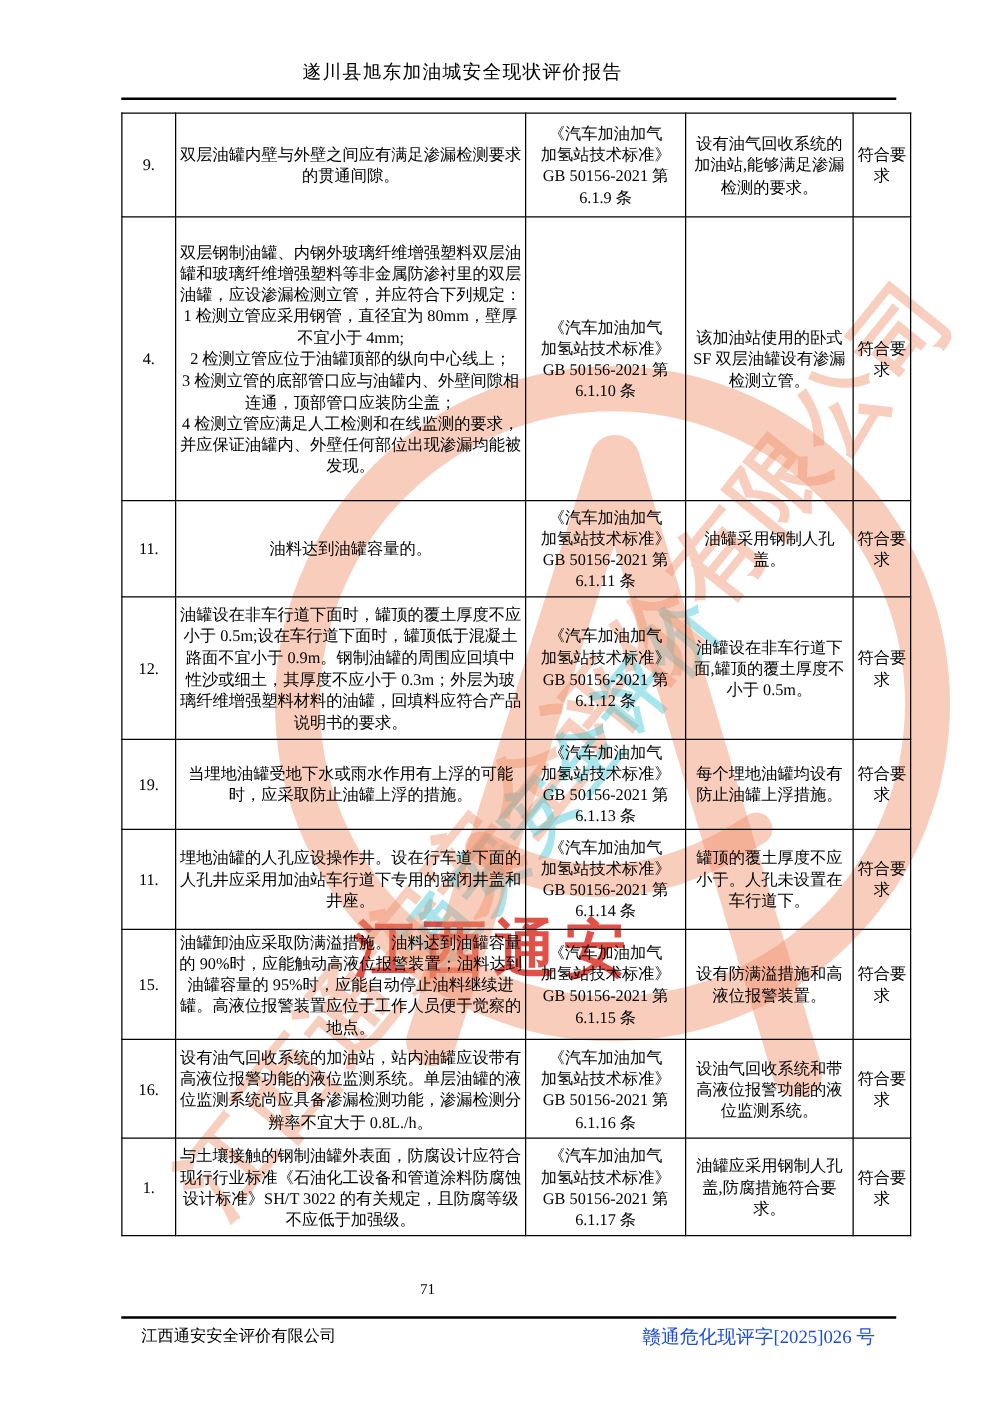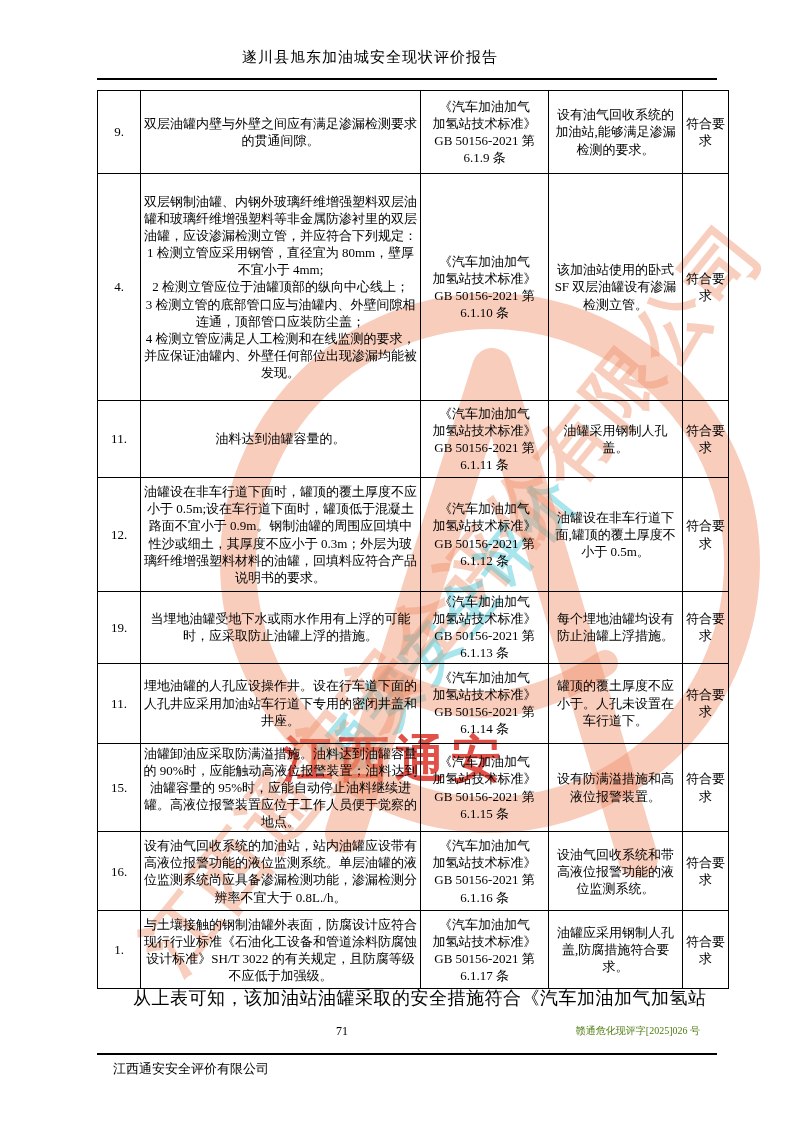--- a/index.html
+++ b/index.html
@@ -45,21 +45,21 @@
   tr.r12{height:114px;} tr.r13{height:70px;}  tr.r14{height:80px;}
   tr.r15{height:86px;}  tr.r16{height:79px;}  tr.r17{height:78px;}
   .closing{
     position:absolute;left:97px;top:986px;width:624px;
     font-size:18px;letter-spacing:0.5px;text-indent:2em;color:#000;
     white-space:nowrap;overflow:hidden;
   }
   .pageno{position:absolute;left:0;top:1024px;width:684px;text-align:center;font-size:12px;color:#000;}
   .foot-rule{position:absolute;left:97px;top:1053px;width:620px;height:2px;background:#000;}
   .foot-left{position:absolute;left:113px;top:1060px;font-size:13px;color:#000;}
-  .foot-right{position:absolute;right:93px;top:1024px;font-size:10px;color:#4d7c0f;}
+  .foot-right{position:absolute;right:93px;top:1060px;font-size:15px;color:#1d4ed8;}
 </style>
 </head>
 <body>
 
 <div class="wm wm-diag">江西通安安全评价有限公司</div>
 <div class="wm wm-cyan">通安安全评价</div>
 <div class="wm wm-red">江西通安</div>
 <svg class="wm wm-svg" width="620" height="620" viewBox="0 0 620 620">
   <g stroke="#f0906a" stroke-opacity="0.45" fill="none" stroke-linecap="round" stroke-linejoin="round">
     <circle cx="310" cy="305" r="252" stroke-width="36"></circle>
@@ -172,20 +172,19 @@
         <td class="preline">《汽车加油加气
 加氢站技术标准》
 GB 50156-2021 第
 6.1.17 条</td>
         <td>油罐应采用钢制人孔盖,防腐措施符合要求。</td>
         <td>符合要求</td>
       </tr>
     </tbody>
   </table>
 
-  <div class="closing">从上表可知，该加油站油罐采取的安全措施符合《汽车加油加气加氢站</div>
 
   <div class="pageno">71</div>
   <div class="foot-rule"></div>
   <div class="foot-left">江西通安安全评价有限公司</div>
   <div class="foot-right">赣通危化现评字[2025]026 号</div>
 
 </div>
 
 </body></html>

